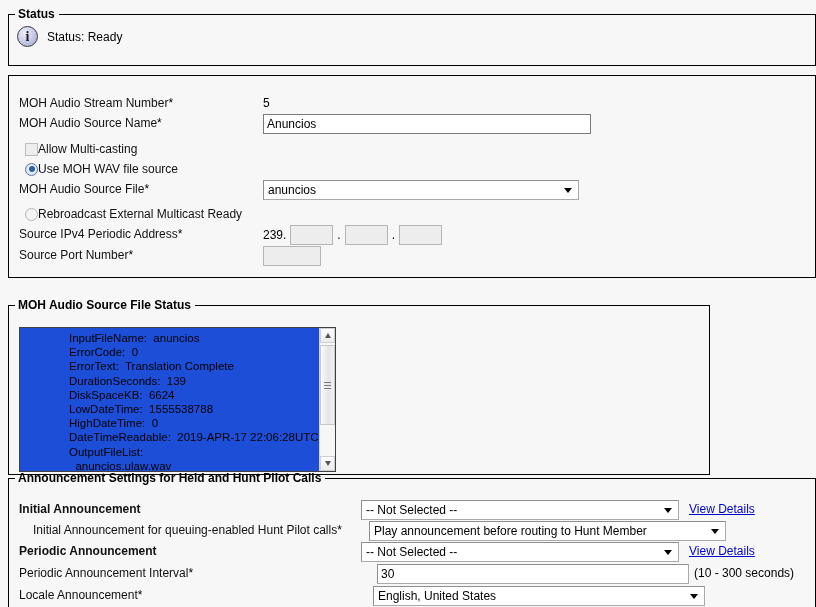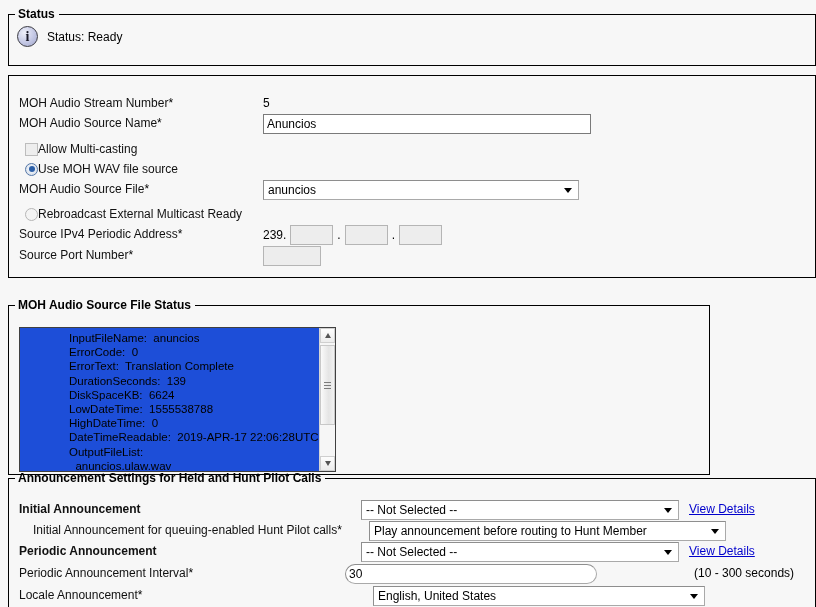--- a/index.html
+++ b/index.html
@@ -394,21 +394,21 @@
   <div class="sel" style="position:absolute; left:352px; top:58px; width:318px;">
     <span>-- Not Selected --</span>
     <span class="caret"></span>
   </div>
   <span class="viewlink" style="position:absolute; left:673px; top:60px;">View Details</span>
 
   <div class="frow" style="left:10px; top:82px;">
     <span class="flabel">Periodic Announcement Interval</span>
       <span class="req">*</span>
   </div>
-  <input class="txt" type="text" style="position: absolute; left: 336px; top: 80px; width: 252px; border-radius: 10px;" value="30">
+  <input class="txt" type="text" style="position: absolute; left: 368px; top: 80px; width: 312px;" value="30">
   <span class="hint" style="position:absolute; left:676px; top:82px;">(10 - 300 seconds)</span>
 
   <div class="frow" style="left:10px; top:104px;">
     <span class="flabel">Locale Announcement</span>
       <span class="req">*</span>
   </div>
   <div class="sel" style="position:absolute; left:364px; top:102px; width:332px;">
     <span>English, United States</span>
     <span class="caret"></span>
   </div>

